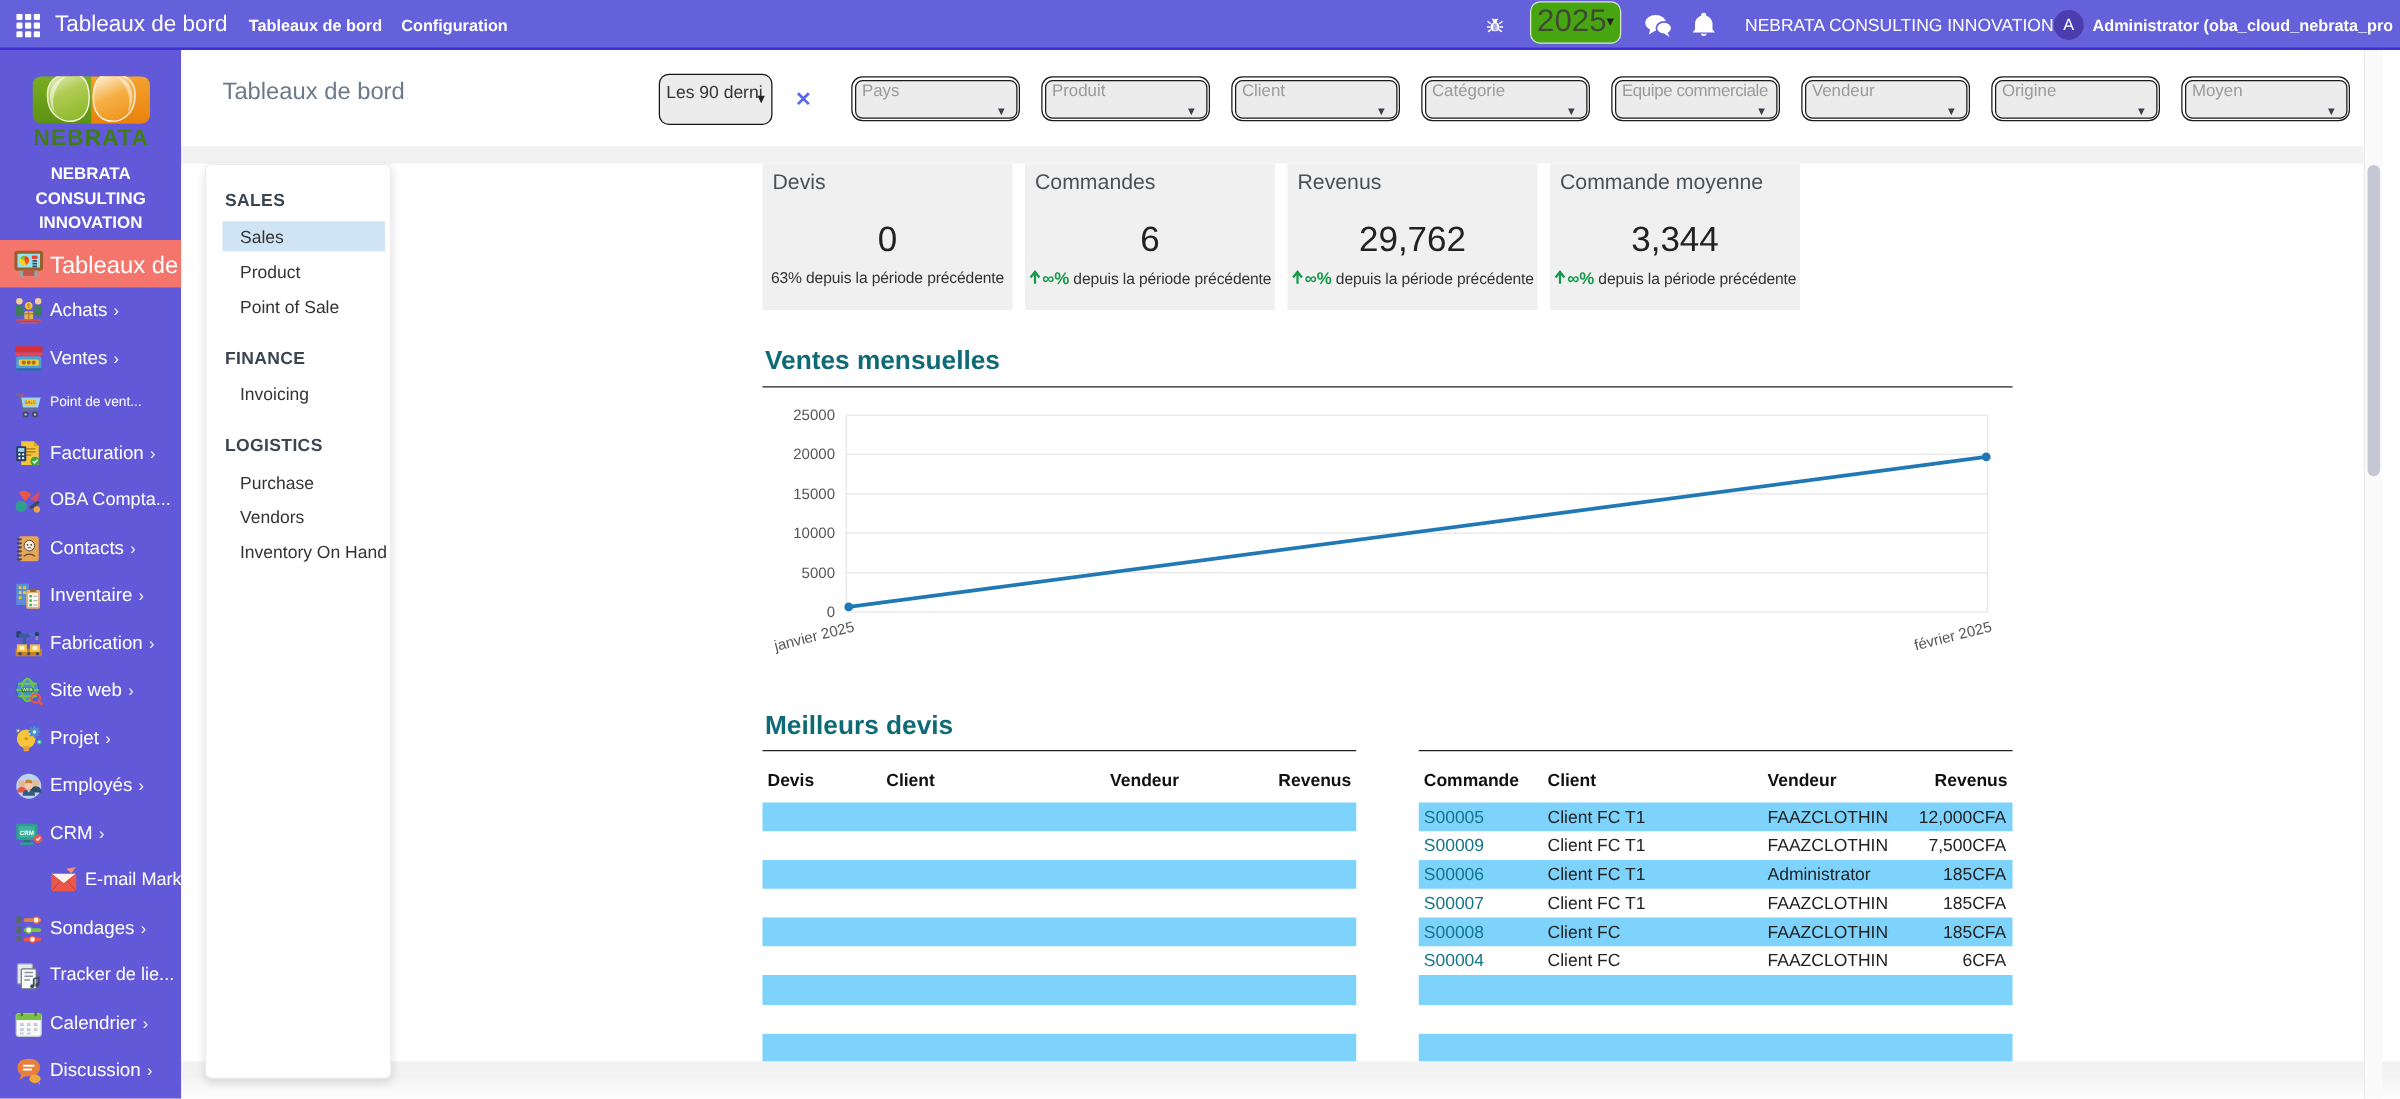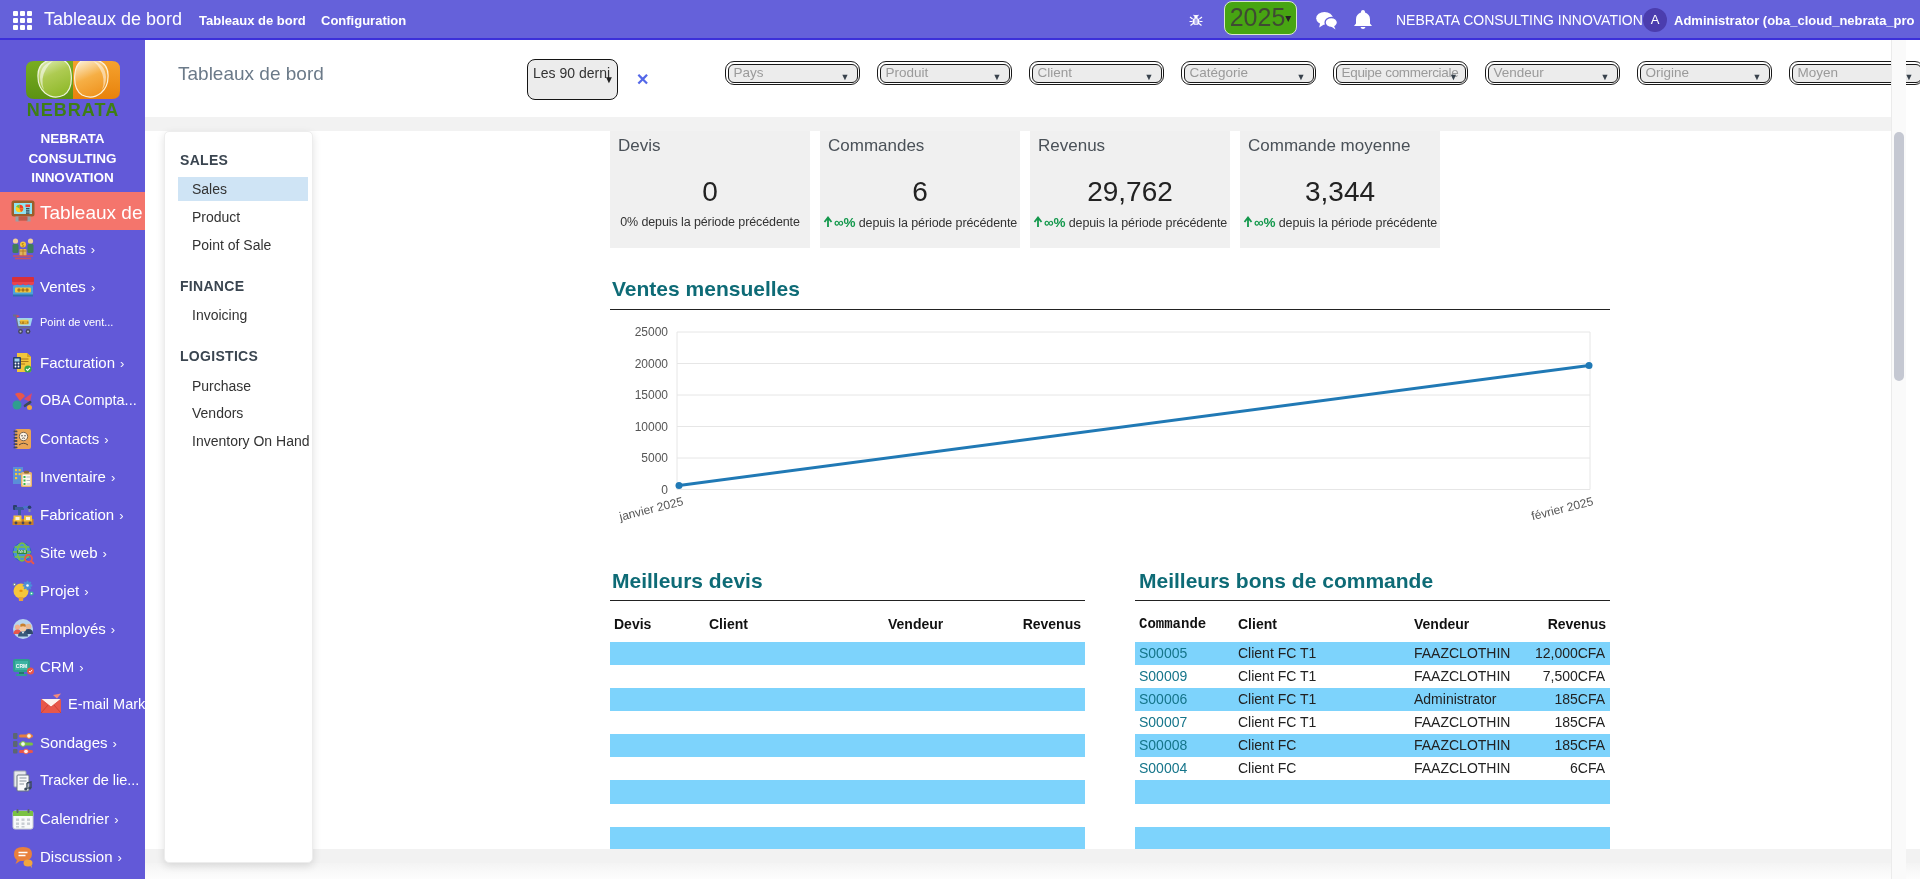--- a/index.html
+++ b/index.html
@@ -378,21 +378,21 @@
   <div class="abs" style="left:145px;top:849px;width:1775px;height:14px;background:#f2f2f2;"></div>
   <div class="abs" style="left:145px;top:863px;width:1775px;height:16px;background:linear-gradient(#f4f4f4,#fdfdfd);"></div>
 
   <div class="abs" style="left:178px;top:63px;font-size:19px;color:#6b7a89;">Tableaux de bord</div>
 
   <div class="abs" style="left:527px;top:59px;width:91px;height:41px;background:#ececec;border:1.5px solid #141414;border-radius:8px;"></div>
   <div class="abs" style="left:533px;top:65px;width:77px;font-size:14px;color:#333;white-space:nowrap;overflow:hidden;">Les 90 dernier</div>
   <div class="abs" style="left:604px;top:74px;font-size:10px;color:#222;">▼</div>
   <div class="abs" style="left:636px;top:70px;font-size:16px;font-weight:bold;color:#5468e8;">✕</div>
   <style>
-    .fsel { position:absolute; top:61px; width:135px; height:24px; border:1.5px solid #1a1a1a; border-radius:9px; padding:1.5px;margin-left:44px; }
+    .fsel { position:absolute; top:61px; width:135px; height:36px; border:1.5px solid #1a1a1a; border-radius:9px; padding:1.5px; }
     .fsel .in { width:100%; height:100%; background:#ececec; border:1px solid #1a1a1a; border-radius:6px; color:#9a9a9a; font-size:13.5px; line-height:16px; padding-left:5px; position:relative; overflow:hidden; }
     .fsel .car { position:absolute; right:7px; bottom:-3px; font-size:9px; color:#38424c; }
   </style>
   <div class="fsel" style="left:681px;">
       <div class="in">Pays<span class="car">▼</span></div>
     </div>
   <div class="fsel" style="left:833px;">
       <div class="in">Produit<span class="car">▼</span></div>
     </div>
   <div class="fsel" style="left:985px;">
@@ -434,21 +434,21 @@
   <style>
     .kpi { position:absolute; top:131px; width:200px; height:117px; background:#f0f0f0; }
     .kpi .t { position:absolute; left:8px; top:5px; font-size:17px; color:#4a5158; }
     .kpi .n { position:absolute; left:0; top:47px; width:100%; text-align:center; font-size:28px; color:#222; line-height:28px; }
     .kpi .s { position:absolute; left:0; top:84px; width:100%; text-align:center; font-size:12.5px; color:#333; white-space:nowrap; letter-spacing:-0.1px; }
     .grn { color:#13984c; font-weight:bold; }
   </style>
   <div class="kpi" style="left:610px;">
       <div class="t">Devis</div>
       <div class="n">0</div>
-      <div class="s">0% depuis la période précédente</div>
+      <div class="s">63% depuis la période précédente</div>
     </div>
   <div class="kpi" style="left:820px;">
       <div class="t">Commandes</div>
       <div class="n">6</div>
       <div class="s"><svg width="10" height="12" viewBox="0 0 10 12" style="vertical-align:-1px;margin-right:1px;">
           <path d="M5 11 L5 2.5 M1.5 6 L5 1.5 L8.5 6" stroke="#13984c" stroke-width="1.8" fill="none"></path>
         </svg><span class="grn" style="font-size:13.5px;">∞%</span> depuis la période précédente</div>
     </div>
   <div class="kpi" style="left:1030px;">
       <div class="t">Revenus</div>
@@ -508,23 +508,22 @@
   <div class="col" style="left:614px;top:616px;">Devis</div>
   <div class="col" style="left:709px;top:616px;">Client</div>
   <div class="col" style="left:888px;top:616px;">Vendeur</div>
   <div class="col" style="left:1011px;top:616px;width:70px;text-align:right;">Revenus</div>
   <div class="row gray" style="left:610px;top:641.5px;width:475px;"></div>
   <div class="row gray" style="left:610px;top:687.8px;width:475px;"></div>
   <div class="row gray" style="left:610px;top:734.1px;width:475px;"></div>
   <div class="row gray" style="left:610px;top:780.4px;width:475px;"></div>
   <div class="row gray" style="left:610px;top:826.7px;width:475px;height:22.3px;"></div>
 
-  <div class="th" style="left:1139px;top:569px;">Meilleurs bons de commande</div>
   <div class="hr2" style="left:1135px;top:600px;width:475px;"></div>
-  <div class="col" style="left:1139px;top:616px;font-family:Liberation Mono, monospace;">Commande</div>
+  <div class="col" style="left:1139px;top:616px;">Commande</div>
   <div class="col" style="left:1238px;top:616px;">Client</div>
   <div class="col" style="left:1414px;top:616px;">Vendeur</div>
   <div class="col" style="left:1536px;top:616px;width:70px;text-align:right;">Revenus</div>
   <div class="row gray" style="left:1135px;top:641.5px;width:475px;">
       <span class="cell lnk" style="left:4px;">S00005</span>
       <span class="cell" style="left:103px;">Client FC T1</span>
       <span class="cell" style="left:279px;width:97px;">FAAZCLOTHING</span>
       <span class="cell" style="right:5px;">12,000CFA</span>
     </div>
   <div class="row" style="left:1135px;top:664.6px;width:475px;">

